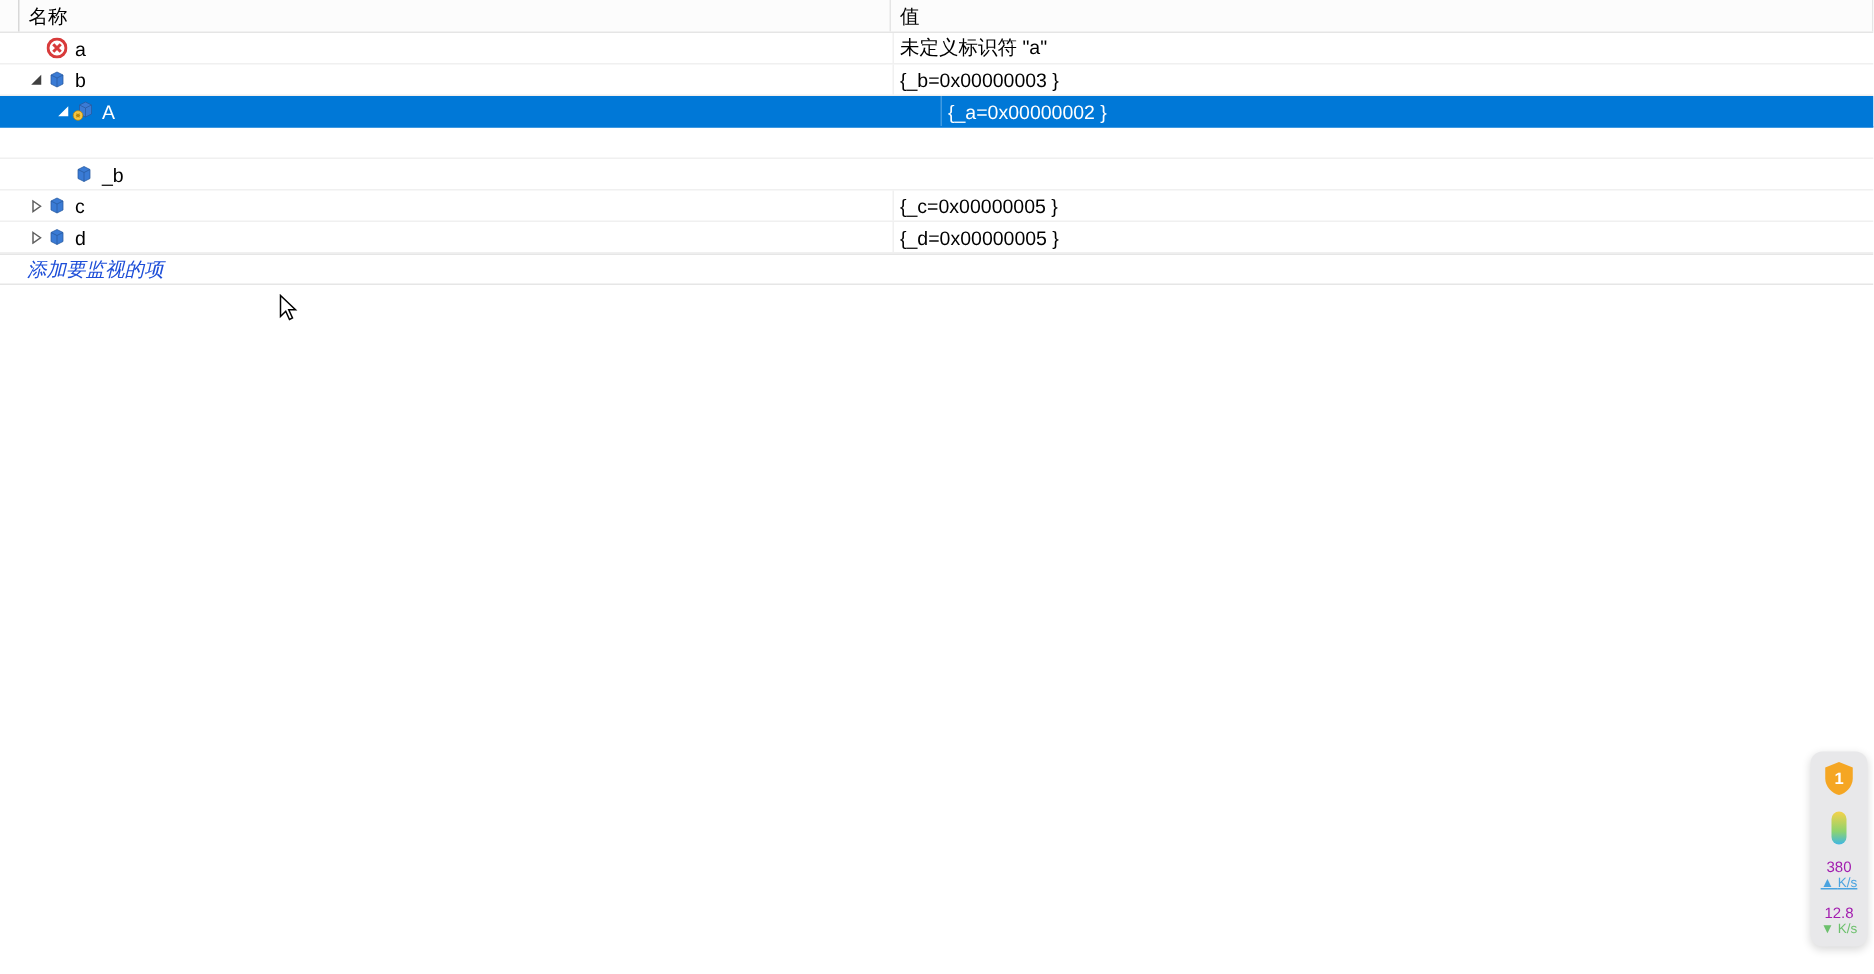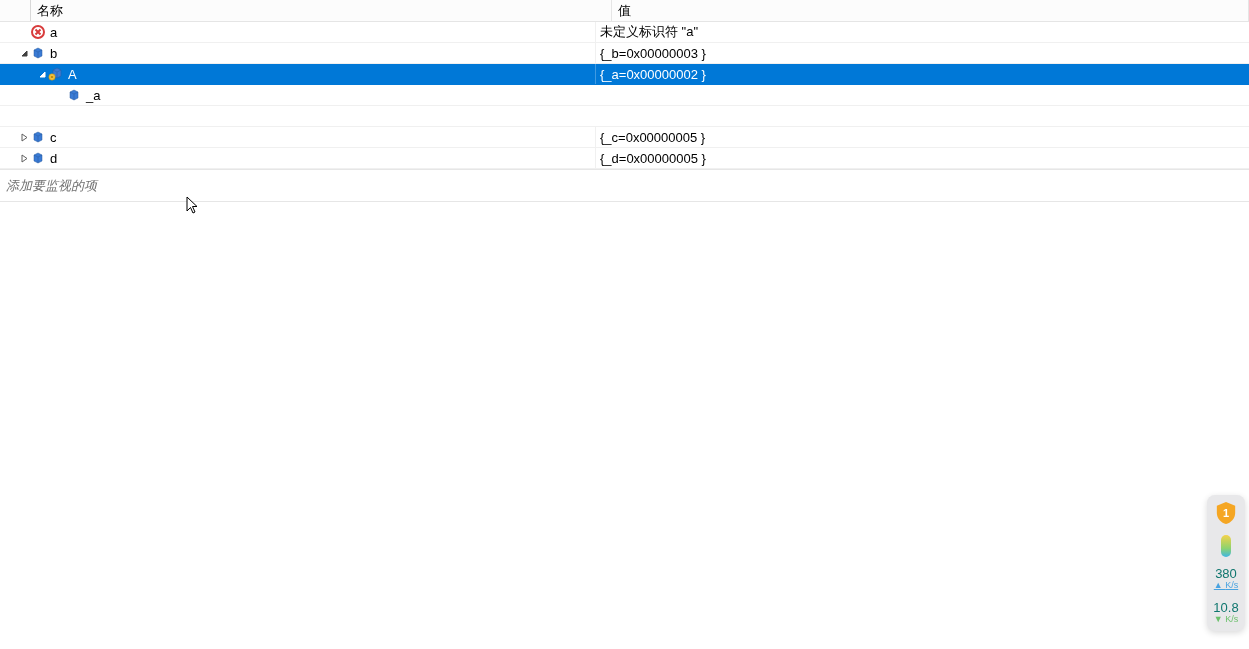--- a/index.html
+++ b/index.html
@@ -1,42 +1,42 @@
 <!DOCTYPE html>
 <html><head>
 <meta charset="utf-8">
 <style>
 * { margin: 0; padding: 0; box-sizing: border-box; }
 html, body { width: 1249px; height: 649px; font-family: "Microsoft YaHei", "Segoe UI", sans-serif; font-size: 13px; background: #fff; overflow: hidden; }
 .watch { width: 100%; height: 100%; position: relative; }
 .hdr { display: flex; height: 22px; border-bottom: 1px solid #e5e5e5; background: #fcfcfc; }
 .hdr-cell { display: flex; align-items: center; padding: 0 6px; border-right: 1px solid #e5e5e5; }
-.hdr-name { width: 582px; border-left: 1px solid #d8d8d8; margin-left: 30px; }
+.hdr-name { width: 582px; border-left: 1px solid #d8d8d8; margin-left: 12px; }
 .hdr-val { flex: 1; }
 .rows { }
 .row { display: flex; height: 21px; border-bottom: 1px solid #f0f0f0; align-items: center; }
 .row.selected { background: #0078d7; color: #fff; border-bottom-color: #0078d7; }
 .name-col { width: 595px; display: flex; align-items: center; height: 100%; }
 .val-col { flex: 1; display: flex; align-items: center; height: 100%; border-left: 1px solid #f0f0f0; padding-left: 4px; }
-.row.selected .val-col { border-left-color: rgba(255,255,255,.25); }
+.row.selected .val-col { border-left-color: rgba(255,255,255,.25); margin-left: 32px; }
 .indent { display: inline-block; }
 .exp { width: 12px; height: 12px; display: inline-flex; align-items: center; justify-content: center; cursor: pointer; flex: 0 0 12px; }
 .exp svg { display: block; }
 .gap { width: 18px; flex: 0 0 18px; }
 .ico { width: 16px; height: 16px; display: inline-flex; align-items: center; justify-content: center; flex: 0 0 16px; margin-right: 4px; }
 .label { white-space: nowrap; }
-.add-row { display: flex; height: 33px; align-items: center; padding-left: 6px; color: #737373; font-style: italic; border-top: 1px solid #e6e6e6; border-bottom: 1px solid #e6e6e6; }
+.add-row { display: flex; height: 21px; align-items: center; padding-left: 18px; color: #1d4ed8; font-style: italic; border-top: 1px solid #e6e6e6; border-bottom: 1px solid #e6e6e6; }
 .cursor { position: absolute; left: 186px; top: 196px; pointer-events: none; }
 
 
 .float { position: absolute; right: 4px; bottom: 18px; width: 38px; background: #e8e8ea; border-radius: 8px; box-shadow: 0 2px 6px rgba(0,0,0,.15); display: flex; flex-direction: column; align-items: center; padding: 6px 2px; gap: 10px; font-size: 10px; color: #888; }
 .float .shield { width: 22px; height: 24px; }
 .float .pill { width: 10px; height: 22px; border-radius: 5px; background: linear-gradient(180deg,#f5d24a 0%, #8ed36e 60%, #3fb7e4 100%); }
 .float .stat { text-align: center; line-height: 1.1; }
-.float .stat .n { font-size: 13px; color: #0f766e; }
+.float .stat .n { font-size: 10px; color: #a21caf; }
 .float .stat .u { font-size: 9px; }
 .float .up { color: #4aa3e0; text-decoration: underline; }
 .float .dn { color: #6cc06c; }
 </style>
 </head>
 <body>
 
 <div class="watch">
   <div class="hdr">
     <div class="hdr-cell hdr-name">名称</div>
@@ -98,34 +98,34 @@
               <path d="M2.6 10 L5.4 10 M3 8.8 L5 11.2 M5 8.8 L3 11.2" stroke="#b8860b" stroke-width=".8"></path>
             </svg>
           </span>
           <span class="label">A</span>
         </div>
         <div class="val-col">
           <span>{_a=0x00000002 }</span>
         </div>
       </div>
       <div class="row">
+      </div>
+      <div class="row">
         <div class="name-col">
           <span class="gap"></span>
-          <span class="indent" style="width: 36px;"></span>
+          <span class="indent" style="width: 18px;"></span>
           <span class="exp"></span>
           <span class="ico">
             <svg width="14" height="12" viewBox="0 0 14 12">
               <path d="M3 3 L7 1 L11 3 L11 9 L7 11 L3 9 Z" fill="#3a7bd5" stroke="#285a9e" stroke-width=".5"></path>
               <path d="M3 3 L7 5 L11 3 M7 5 L7 11" stroke="#285a9e" stroke-width=".5" fill="none"></path>
             </svg>
           </span>
-          <span class="label">_a</span>
+          <span class="label">_b</span>
         </div>
-      </div>
-      <div class="row">
       </div>
       <div class="row">
         <div class="name-col">
           <span class="gap"></span>
           <span class="indent" style="width: 0px;"></span>
           <span class="exp">
             <svg width="9" height="9" viewBox="0 0 9 9">
               <path d="M2 1 L7 4.5 L2 8 Z" fill="none" stroke="#606060"></path>
             </svg>
           </span>
@@ -173,17 +173,17 @@
     <svg class="shield" viewBox="0 0 24 26">
       <path d="M12 1 L22 5 V13 C22 19 17 24 12 25 C7 24 2 19 2 13 V5 Z" fill="#f5a623"></path>
       <text x="12" y="17" text-anchor="middle" font-size="12" font-weight="bold" fill="#fff">1</text>
     </svg>
     <div class="pill"></div>
     <div class="stat">
       <div class="n">380</div>
       <div class="u up">▲ <span>K/s</span></div>
     </div>
     <div class="stat">
-      <div class="n">10.8</div>
+      <div class="n">12.8</div>
       <div class="u dn">▼ <span>K/s</span></div>
     </div>
   </div>
 </div>
 
 </body></html>

